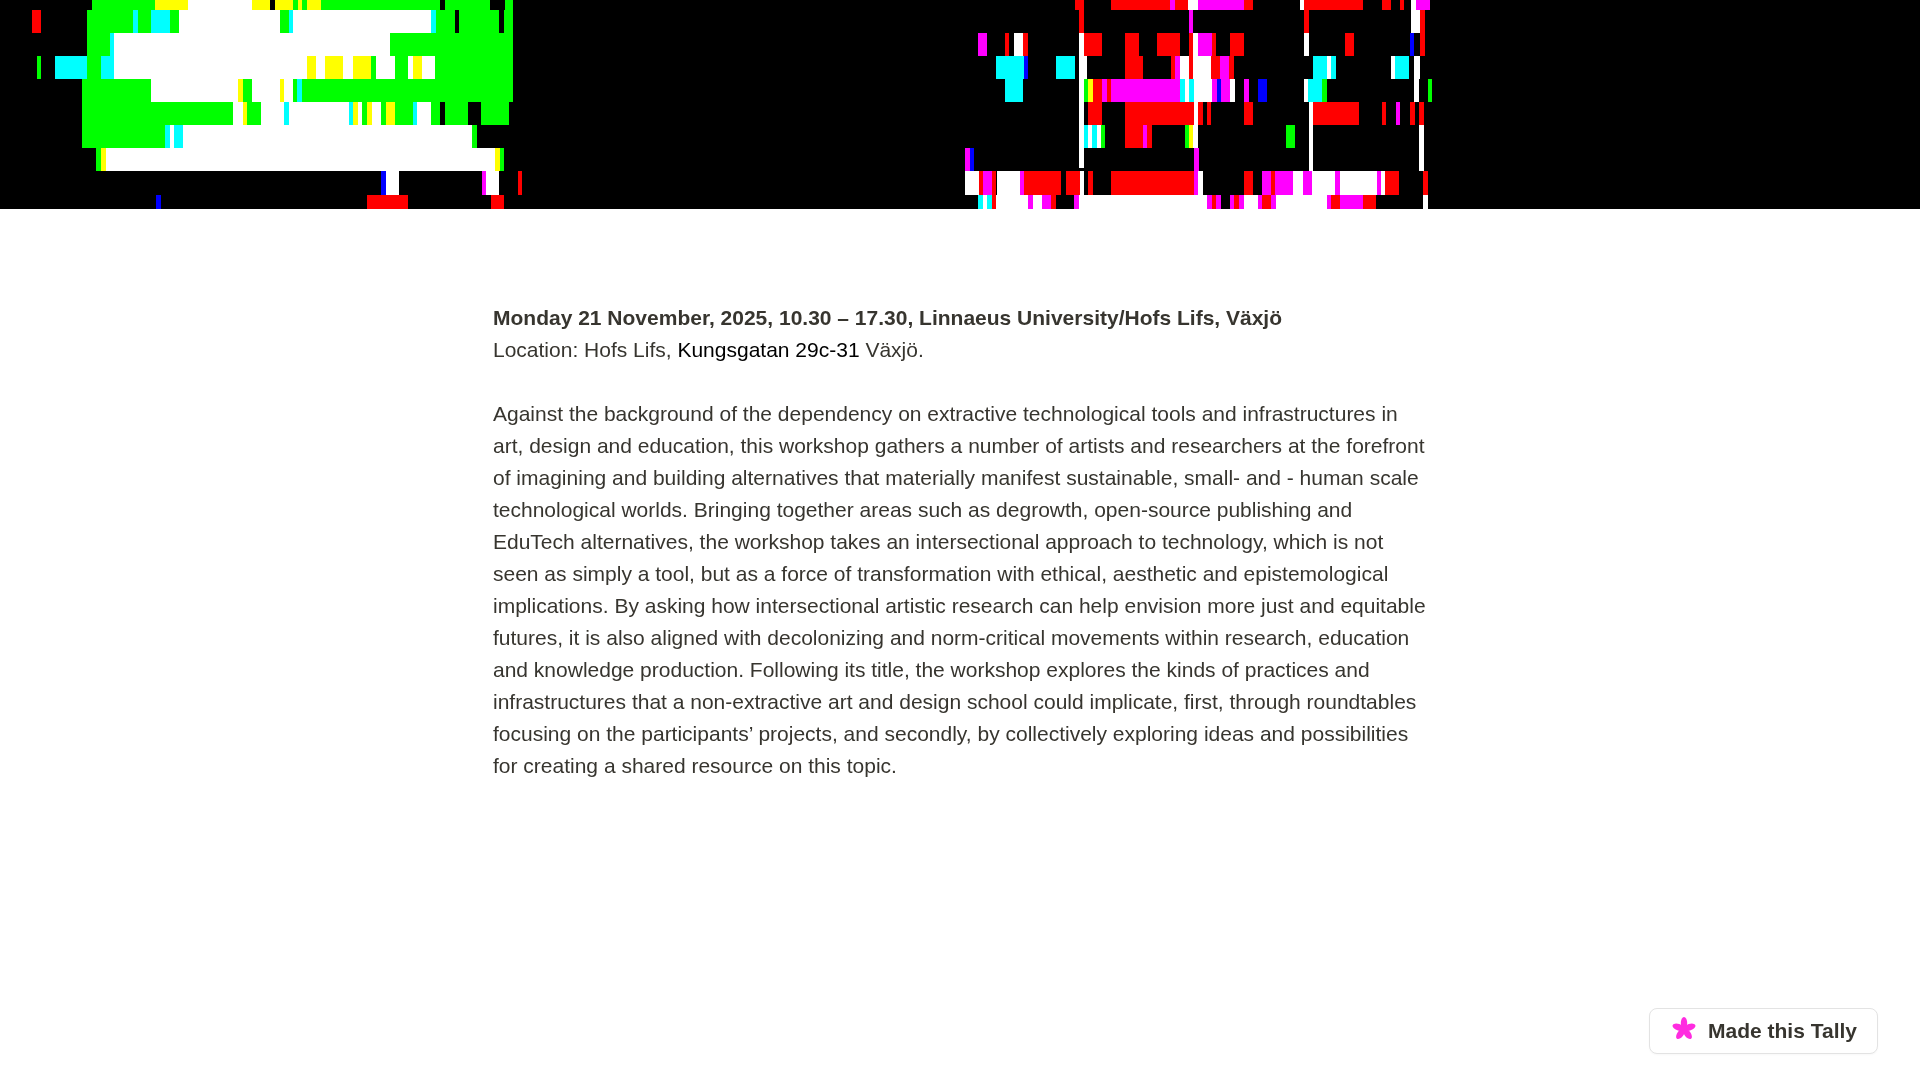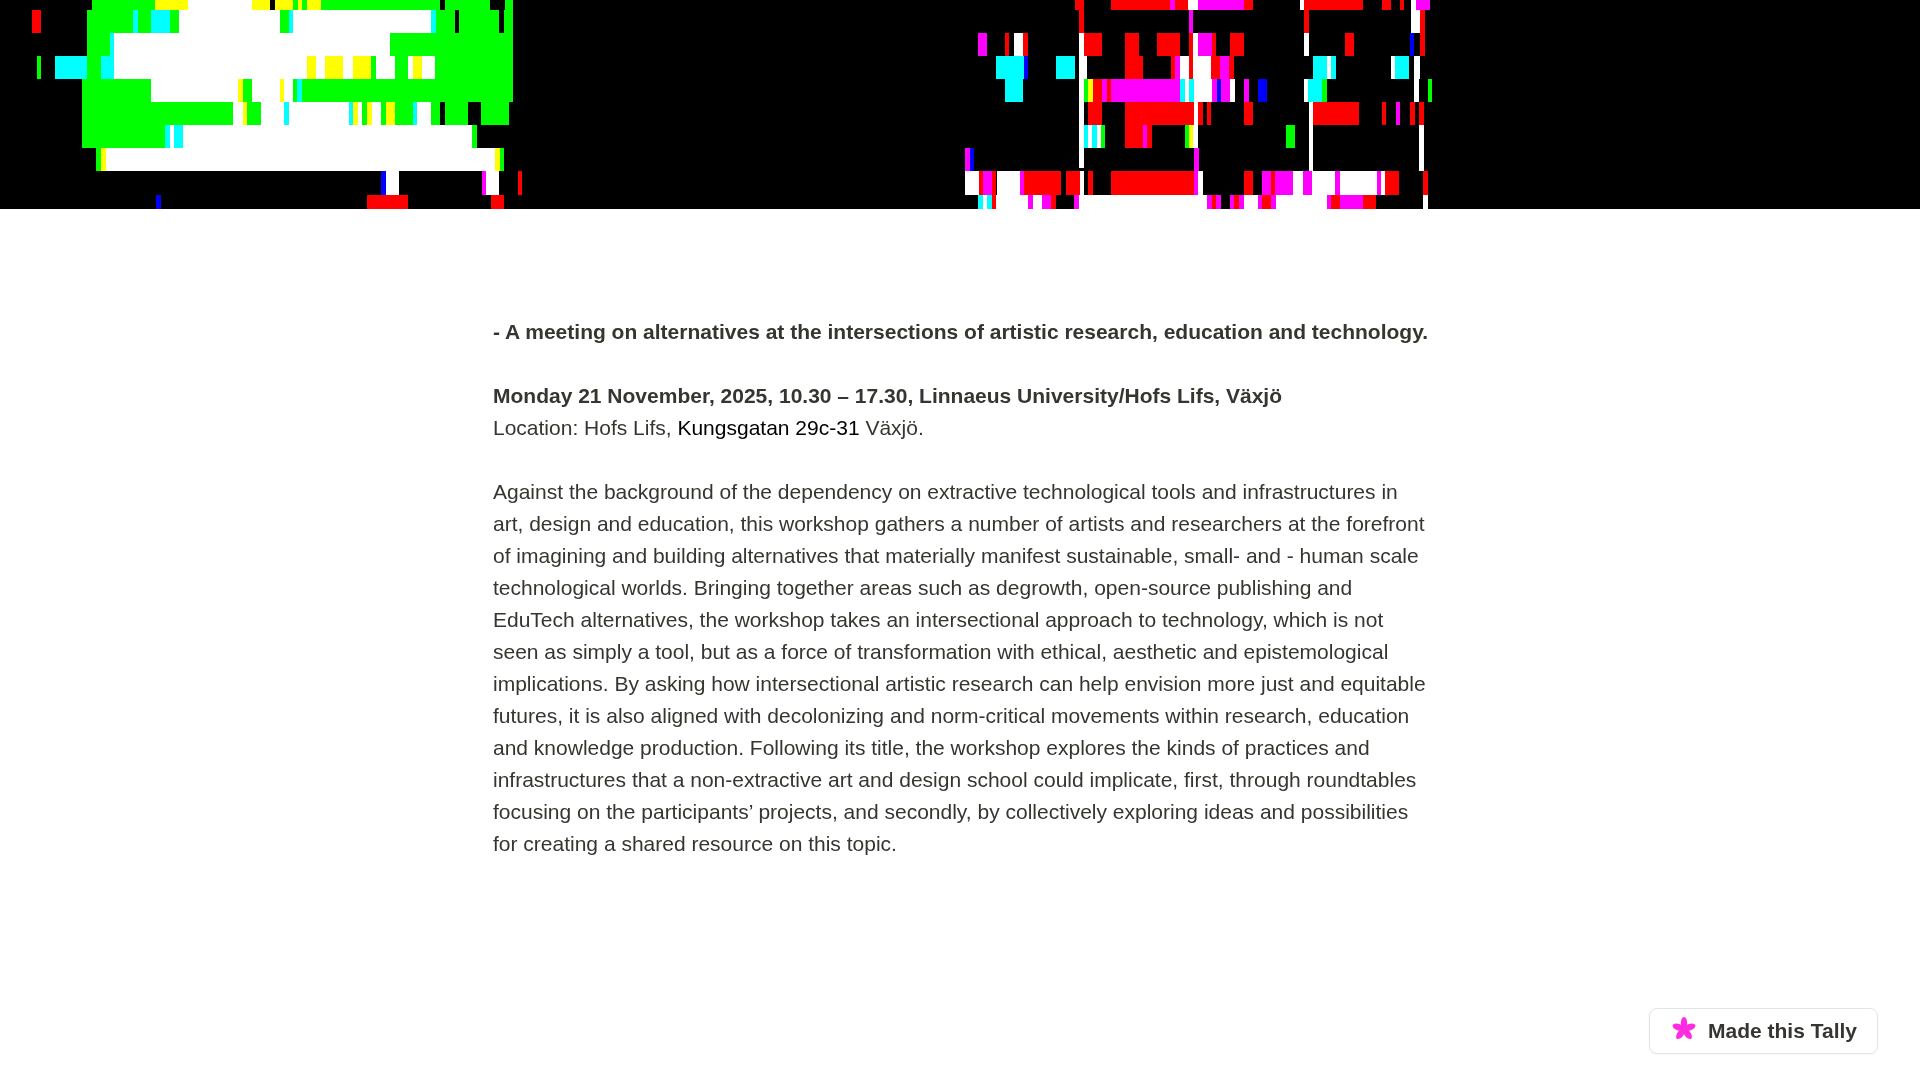--- a/index.html
+++ b/index.html
@@ -300,21 +300,20 @@
     <div class="px" style="left: 1331px; top: 195px; width: 9px; height: 14px; background: rgb(255, 0, 0);"></div>
     <div class="px" style="left: 1340px; top: 195px; width: 23px; height: 14px; background: rgb(255, 0, 255);"></div>
     <div class="px" style="left: 1363px; top: 195px; width: 13px; height: 14px; background: rgb(255, 0, 0);"></div>
     <div class="px" style="left: 1423px; top: 195px; width: 5px; height: 14px; background: rgb(255, 255, 255);"></div>
     <div class="px" style="left: 1198px; top: 171px; width: 5px; height: 24px; background: rgb(255, 255, 255);"></div>
     <div class="px" style="left: 1079px; top: 33px; width: 5px; height: 135px; background: rgb(255, 255, 255);"></div>
     <div class="px" style="left: 1193px; top: 0px; width: 5px; height: 10px; background: rgb(255, 255, 255);"></div>
   </div>
 
 <div class="content">
-  <p class="subtitle">- A meeting on alternatives at the intersections of artistic research, education and technology.</p>
   <p class="date">Monday 21 November, 2025, 10.30 – 17.30, Linnaeus University/Hofs Lifs, Växjö</p>
   <p class="location"><span>Location: Hofs Lifs, </span><span class="addr">Kungsgatan 29c-31</span><span> Växjö.</span></p>
   <p class="body-text">Against the background of the dependency on extractive technological tools and infrastructures in art, design and education, this workshop gathers a number of artists and researchers at the forefront of imagining and building alternatives that materially manifest sustainable, small- and - human scale technological worlds. Bringing together areas such as degrowth, open-source publishing and EduTech alternatives, the workshop takes an intersectional approach to technology, which is not seen as simply a tool, but as a force of transformation with ethical, aesthetic and epistemological implications. By asking how intersectional artistic research can help envision more just and equitable futures, it is also aligned with decolonizing and norm-critical movements within research, education and knowledge production. Following its title, the workshop explores the kinds of practices and infrastructures that a non-extractive art and design school could implicate, first, through roundtables focusing on the participants’ projects, and secondly, by collectively exploring ideas and possibilities for creating a shared resource on this topic.</p>
 </div>
 
 <a class="tally-badge">
   <span>
     <svg viewBox="0 0 28 28">
       <g fill="#ff2ce0" transform="translate(14 14)">
         <ellipse cx="0" cy="-6" rx="3.2" ry="6"></ellipse>

